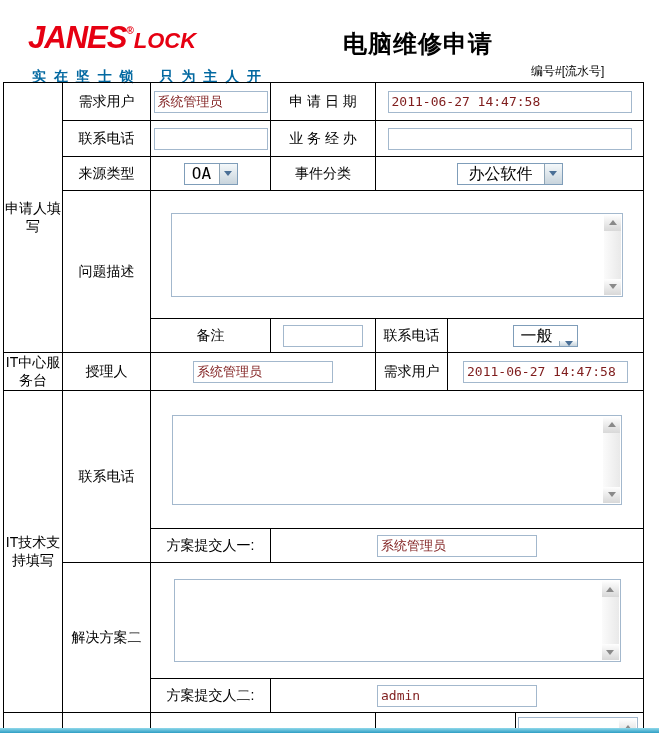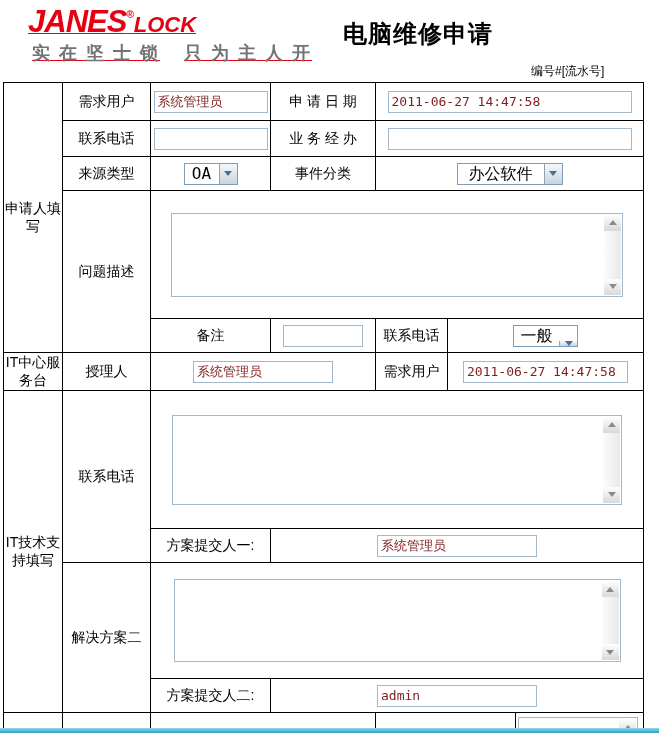--- a/index.html
+++ b/index.html
@@ -1,26 +1,26 @@
 <!DOCTYPE html>
 <html><head>
 <meta charset="utf-8">
 <style>
   html,body{margin:0;padding:0;}
   .page{position:relative;width:659px;height:733px;background:#fff;overflow:hidden;
         font-family:"Liberation Sans",sans-serif;color:#000;}
 
   
-  .logo{position:absolute;left:28px;top:4px;color:#e60012;white-space:nowrap;text-decoration:underline;}
+  .logo{position:absolute;left:28px;top:20px;color:#e60012;white-space:nowrap;}
   .lg-main{font-size:31px;font-weight:bold;font-style:italic;letter-spacing:-1px;}
   .lg-reg{font-size:10px;font-weight:bold;vertical-align:14px;}
   .lg-sub{font-size:22px;font-weight:bold;font-style:italic;letter-spacing:0;}
-  .tagline{margin-top:1px;font-size:18px;font-weight:bold;letter-spacing:2px;color:#737373;padding-left:4px;}
+  .tagline{margin-top:12px;font-size:14px;font-weight:bold;letter-spacing:2px;color:#0369a1;padding-left:4px;}
   .tag2{margin-left:24px;}
-  .title{position:absolute;left:343px;top:18px;margin:0;font-size:24px;font-weight:bold;letter-spacing:1px;}
+  .title{position:absolute;left:343px;top:28px;margin:0;font-size:24px;font-weight:bold;letter-spacing:1px;}
   .serial{position:absolute;left:531px;top:63px;font-size:12px;}
 
   
   table.form{position:absolute;left:3px;top:82px;border-collapse:collapse;table-layout:fixed;width:640px;}
   table.form td{border:1px solid #000;padding:0;text-align:center;vertical-align:middle;
                 font-size:14px;line-height:1.25;overflow:hidden;}
   td.sec{font-size:14px;padding:1px;}
   td.lbl{padding:1px;}
   tr.r38{height:38px;} tr.r36{height:36px;} tr.r34{height:34px;}
   tr.r128{height:128px;} tr.r138{height:138px;} tr.r116{height:116px;} tr.r48{height:48px;}

